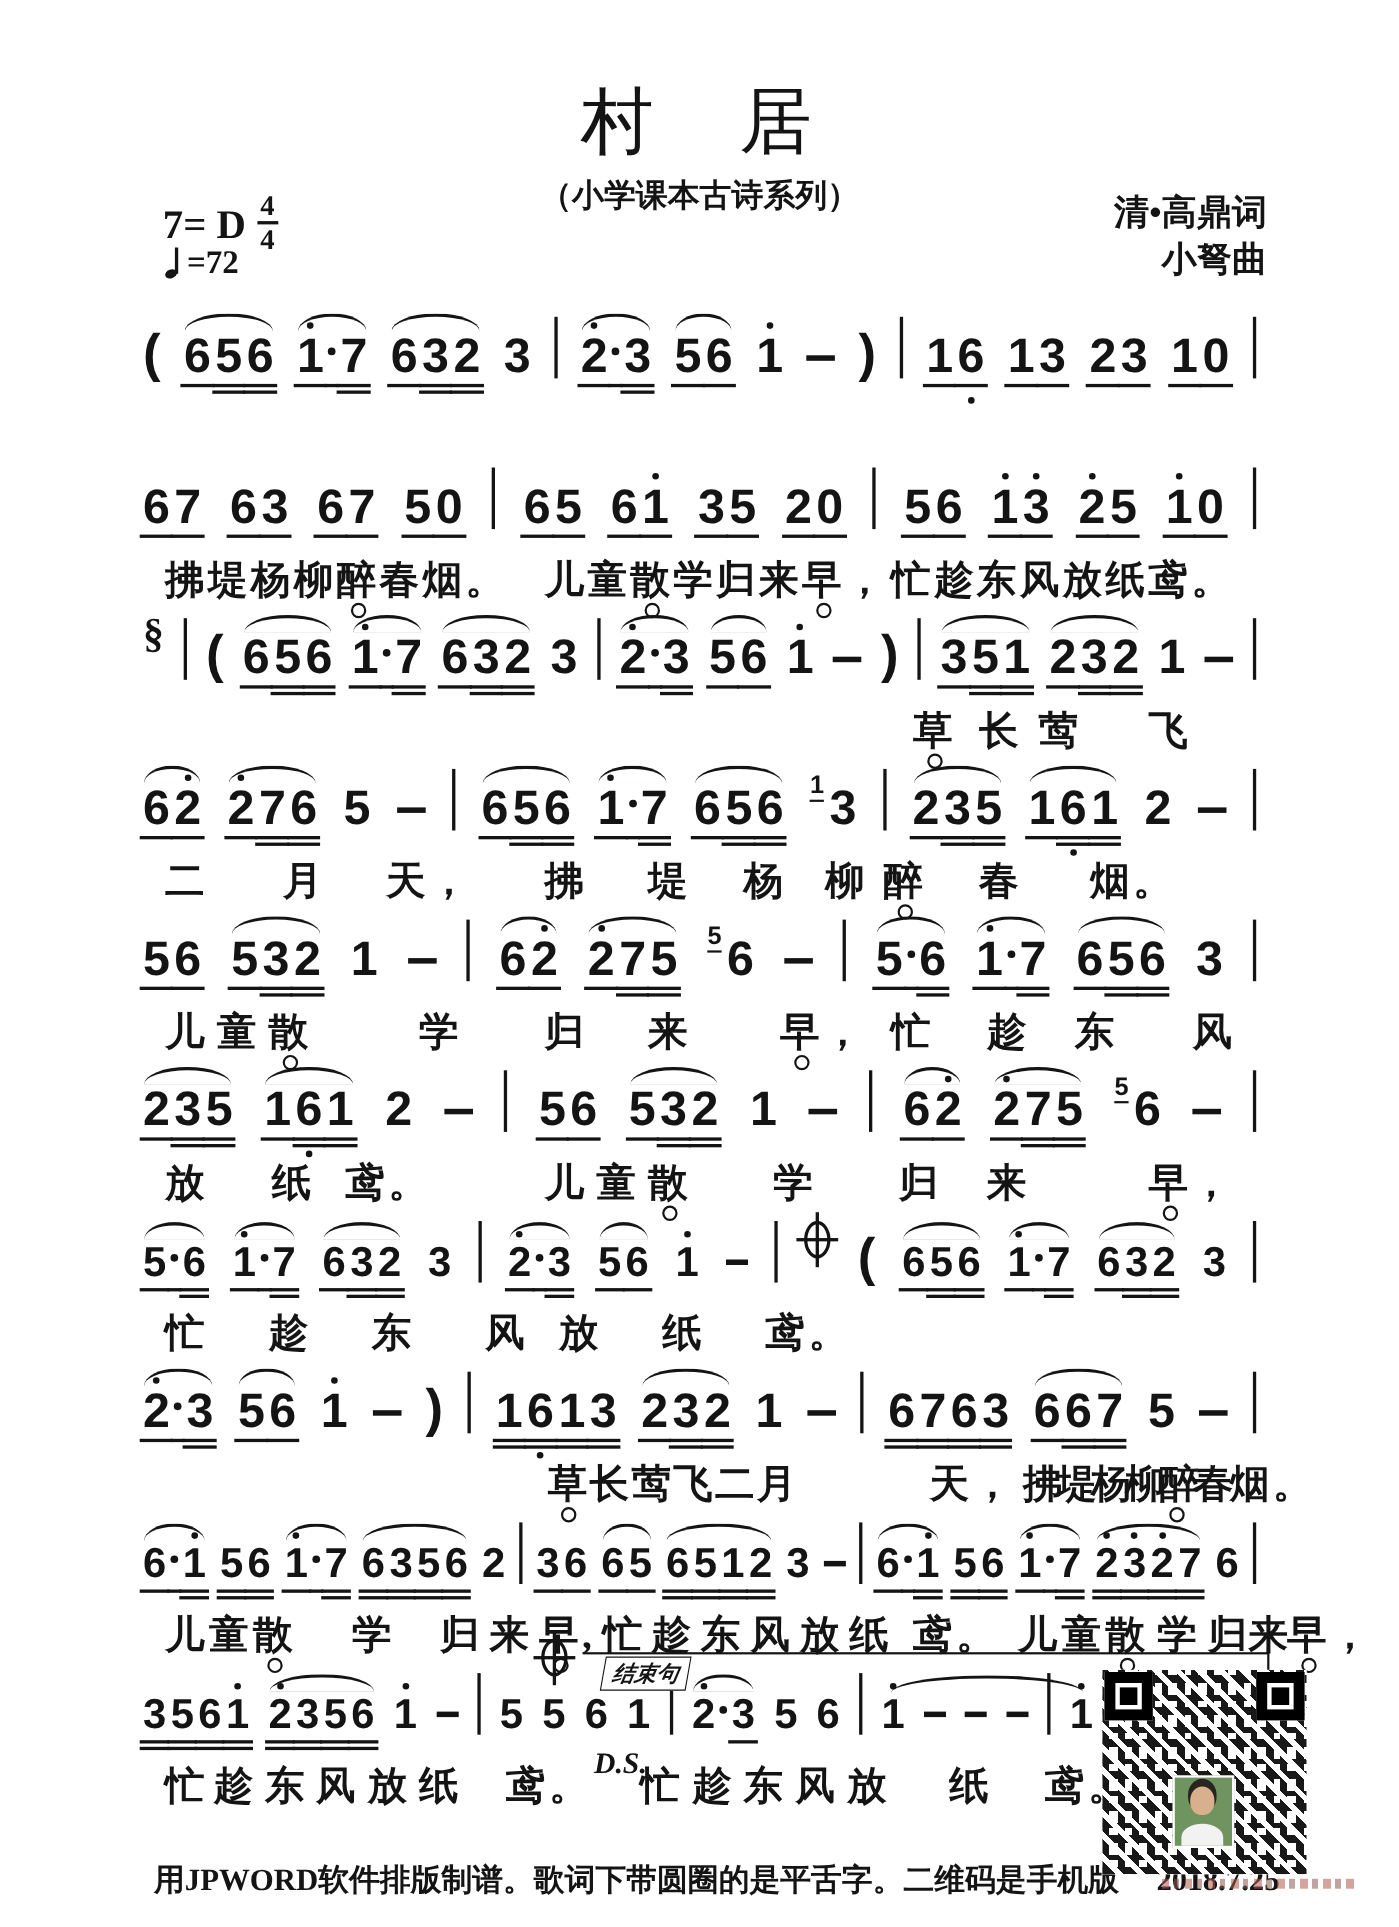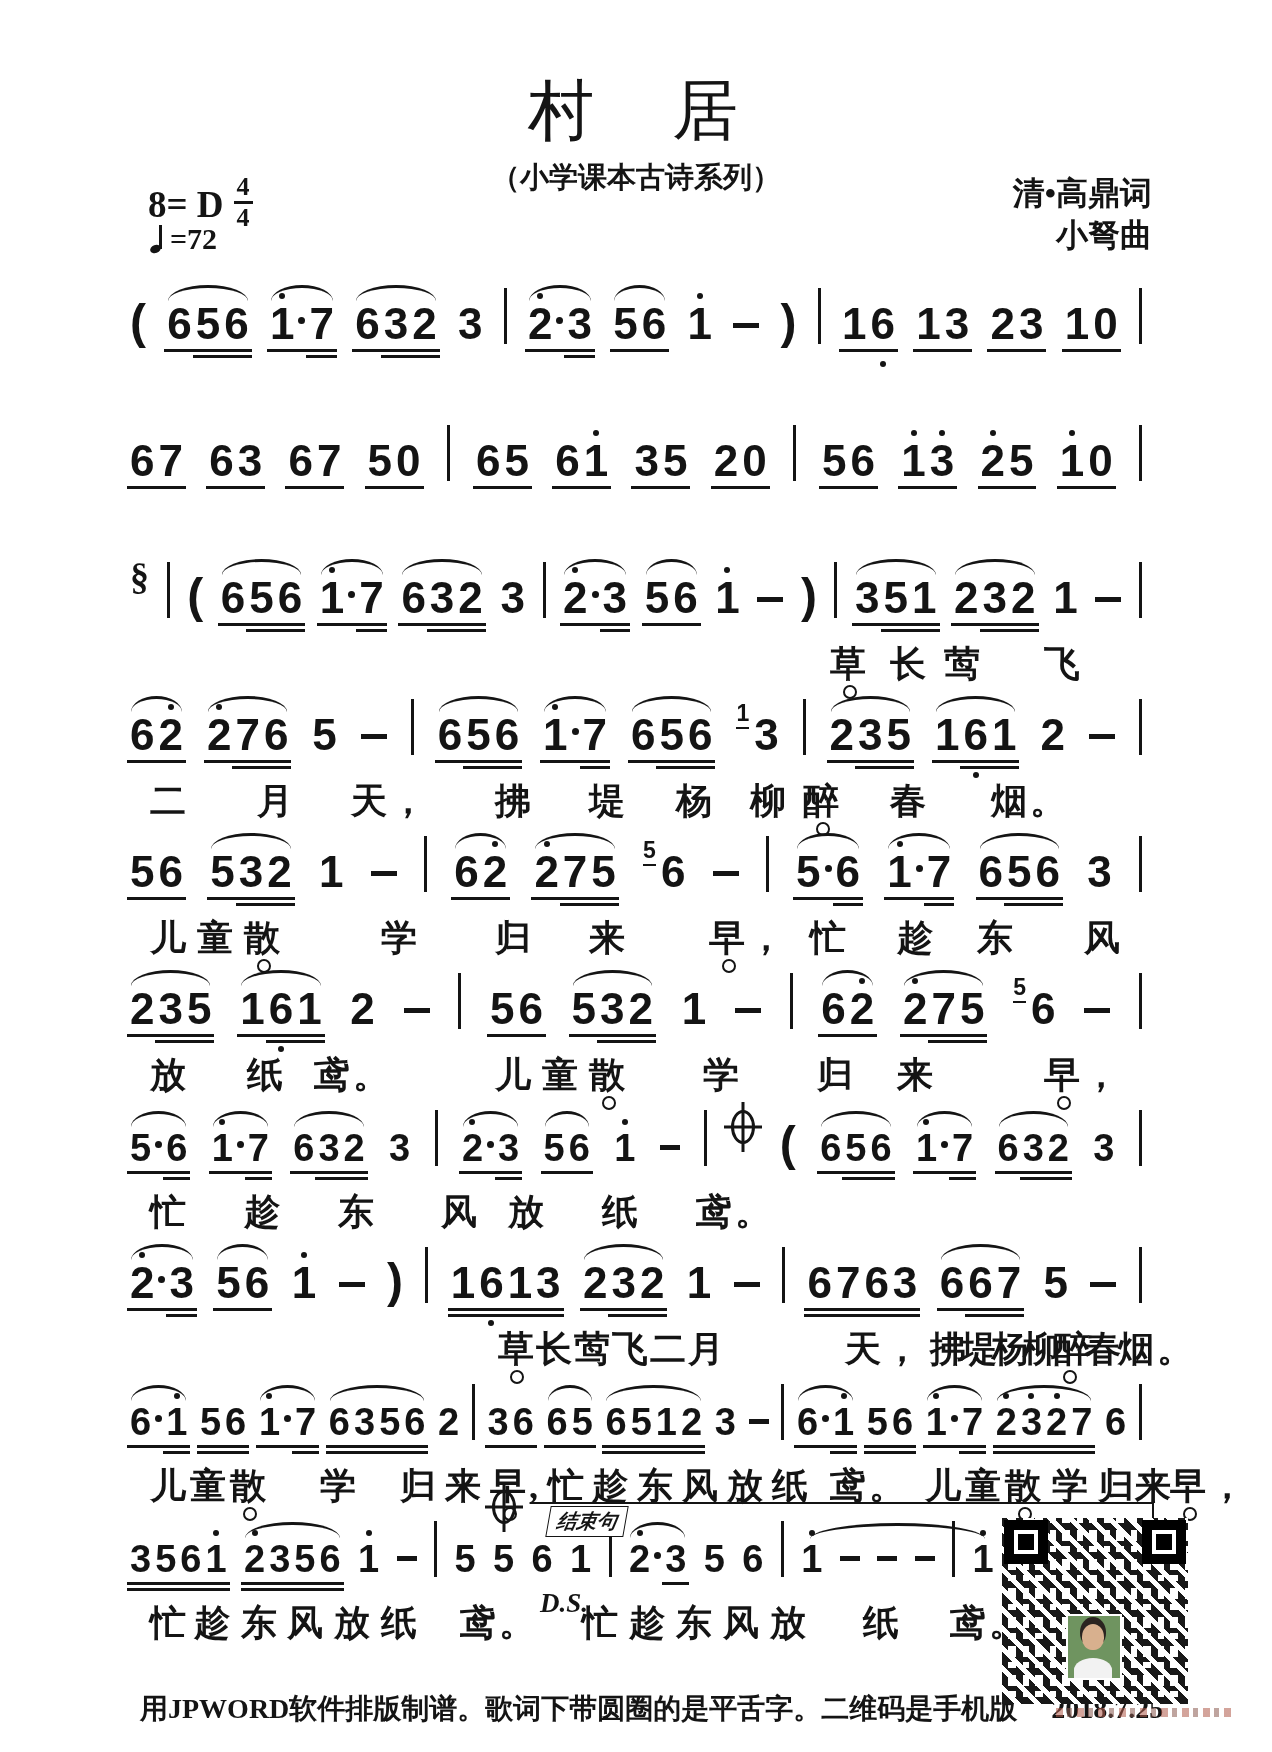--- a/index.html
+++ b/index.html
@@ -102,21 +102,21 @@
 </style>
 </head>
 <body>
 
 <div id="page">
 
   <div class="header">
     <h1>村　居</h1>
     <div class="subtitle">（小学课本古诗系列）</div>
     <div class="keyblock">
-      <span>8= D</span>
+      <span>7= D</span>
       <span class="meter">
         <b class="num">4</b>
         <b class="den">4</b>
       </span>
     </div>
     <div class="tempo">
       <span class="qnote"></span>
       <span>=72</span>
     </div>
     <div class="credits">
@@ -228,20 +228,25 @@
           </span>
           <span class="g">
             <span class="n u1">2<i class="od top"></i></span>
             <span class="n u1">5</span>
           </span>
           <span class="g">
             <span class="n u1">1<i class="od top"></i></span>
             <span class="n u1">0</span>
           </span>
           <span class="bar"></span>
+        </div>
+        <div class="lrow">
+          <span class="syl" style="left: 20px;"><b>拂</b><b>堤</b><b>杨</b><b>柳</b><b class="ring">醉</b><b>春</b><b>烟</b><b>。</b></span>
+          <span class="syl" style="left: 365px;"><b>儿</b><b>童</b><b class="ring">散</b><b>学</b><b>归</b><b>来</b><b class="ring">早</b><b>，</b></span>
+          <span class="syl" style="left: 680px;"><b>忙</b><b>趁</b><b>东</b><b>风</b><b>放</b><b>纸</b><b>鸢</b><b>。</b></span>
         </div>
       </div>
       <div class="system">
         <div class="mrow">
           <span class="segno">§</span>
           <span class="bar"></span>
           <span class="paren">(</span>
           <span class="g arc">
             <span class="n u1">6</span>
             <span class="n u2">5</span>

